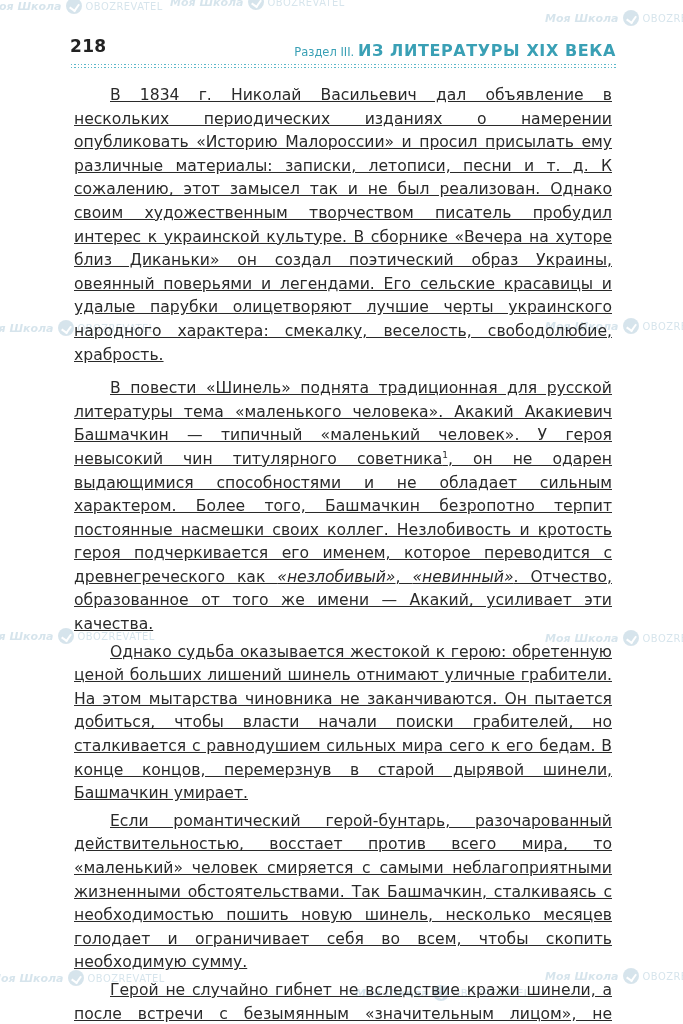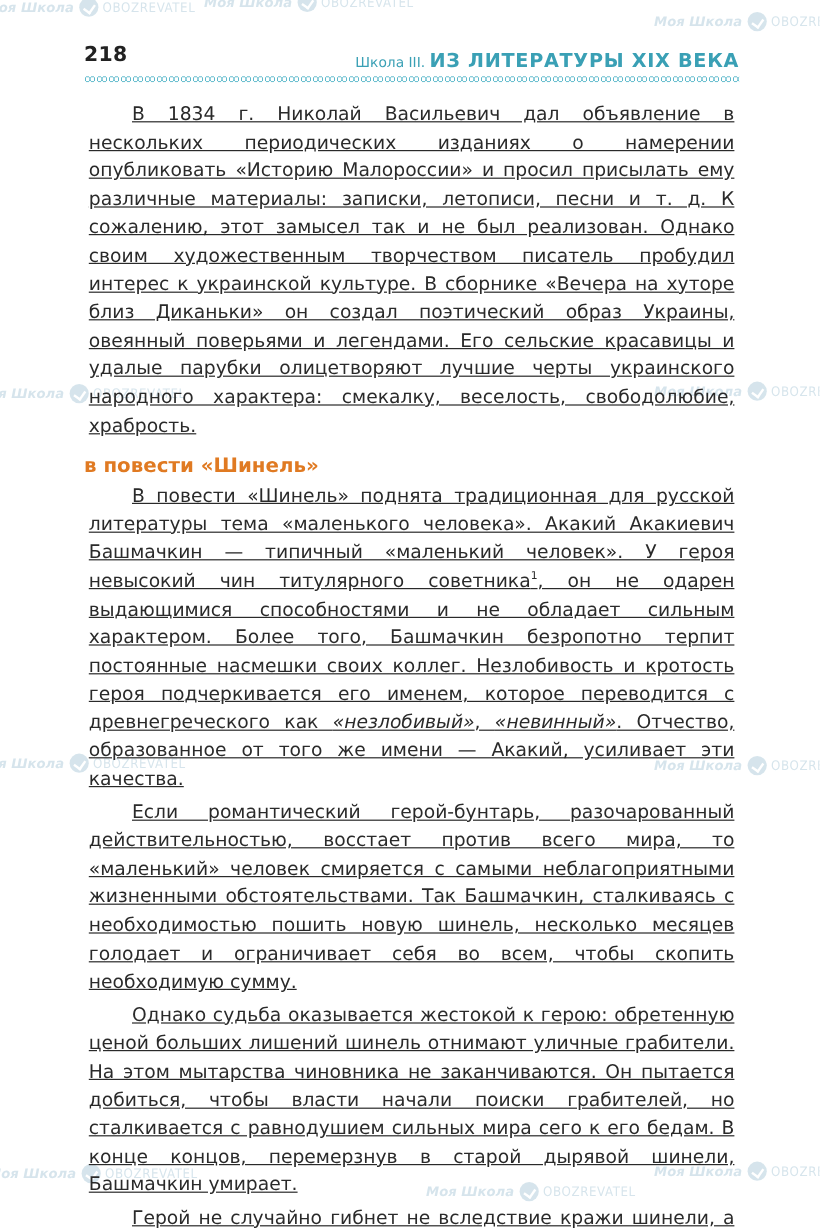--- a/index.html
+++ b/index.html
@@ -77,32 +77,31 @@
 <div class="watermark" style="left:545px; top:968px;">
     <span>Моя Школа</span>
     <span class="wm-logo"></span>
     <span class="wm-brand">OBOZREVATEL</span>
   </div>
 
 <div class="page">
   <div class="header">
     <div class="page-number">218</div>
     <div class="running-head">
-      <span class="section">Школа III.</span>
+      <span class="section">Раздел III.</span>
       <span class="title">ИЗ ЛИТЕРАТУРЫ XIX ВЕКА</span>
     </div>
   </div>
   <div class="ornament"></div>
 
   <div class="body-text">
     <p>В 1834 г. Николай Васильевич дал объявление в нескольких периодических изданиях о намерении опубликовать «Историю Малороссии» и просил присылать ему различные материалы: записки, летописи, песни и т. д. К сожалению, этот замысел так и не был реализован. Однако своим художественным творчеством писатель пробудил интерес к украинской культуре. В сборнике «Вечера на хуторе близ Диканьки» он создал поэтический образ Украины, овеянный поверьями и легендами. Его сельские красавицы и удалые парубки олицетворяют лучшие черты украинского народного характера: смекалку, веселость, свободолюбие, храбрость.</p>
 
     <h2 class="section-heading">
-      <span>в повести «Шинель»</span>
     </h2>
 
     <p><span>В повести «Шинель» поднята традиционная для русской литературы тема «маленького человека». Акакий Акакиевич Башмачкин — типичный «маленький человек». У героя  невысокий чин титулярного советника</span><sup>1</sup><span>, он не одарен выдающимися способностями и не обладает сильным характером. Более того, Башмачкин безропотно терпит постоянные насмешки своих коллег. Незлобивость и кротость героя подчеркивается его именем, которое переводится с древнегреческого как </span><em>«незлобивый»</em><span>, </span><em>«невинный»</em><span>. Отчество, образованное от того же имени — Акакий, усиливает эти качества.</span></p>
+    <p>Однако судьба оказывается жестокой к герою: обретенную ценой больших лишений шинель отнимают уличные грабители. На этом мытарства чиновника не заканчиваются. Он пытается добиться, чтобы власти начали поиски грабителей, но сталкивается с равнодушием сильных мира сего к его бедам. В конце концов, перемерзнув в старой дырявой шинели, Башмачкин умирает.</p>
     <p>Если романтический герой-бунтарь, разочарованный действительностью, восстает против всего мира, то «маленький» человек смиряется с самыми неблагоприятными жизненными обстоятельствами. Так Башмачкин, сталкиваясь с необходимостью пошить новую шинель, несколько месяцев голодает и ограничивает себя во всем, чтобы скопить необходимую сумму.</p>
-    <p>Однако судьба оказывается жестокой к герою: обретенную ценой больших лишений шинель отнимают уличные грабители. На этом мытарства чиновника не заканчиваются. Он пытается добиться, чтобы власти начали поиски грабителей, но сталкивается с равнодушием сильных мира сего к его бедам. В конце концов, перемерзнув в старой дырявой шинели, Башмачкин умирает.</p>
     <p>Герой не случайно гибнет не вследствие кражи шинели, а после встречи с безымянным «значительным лицом», не пожелавшим войти в его положение. «Значительное лицо» у Н. Гоголя олицетворяет</p>
   </div>
 
 </div>
 
 </body></html>

